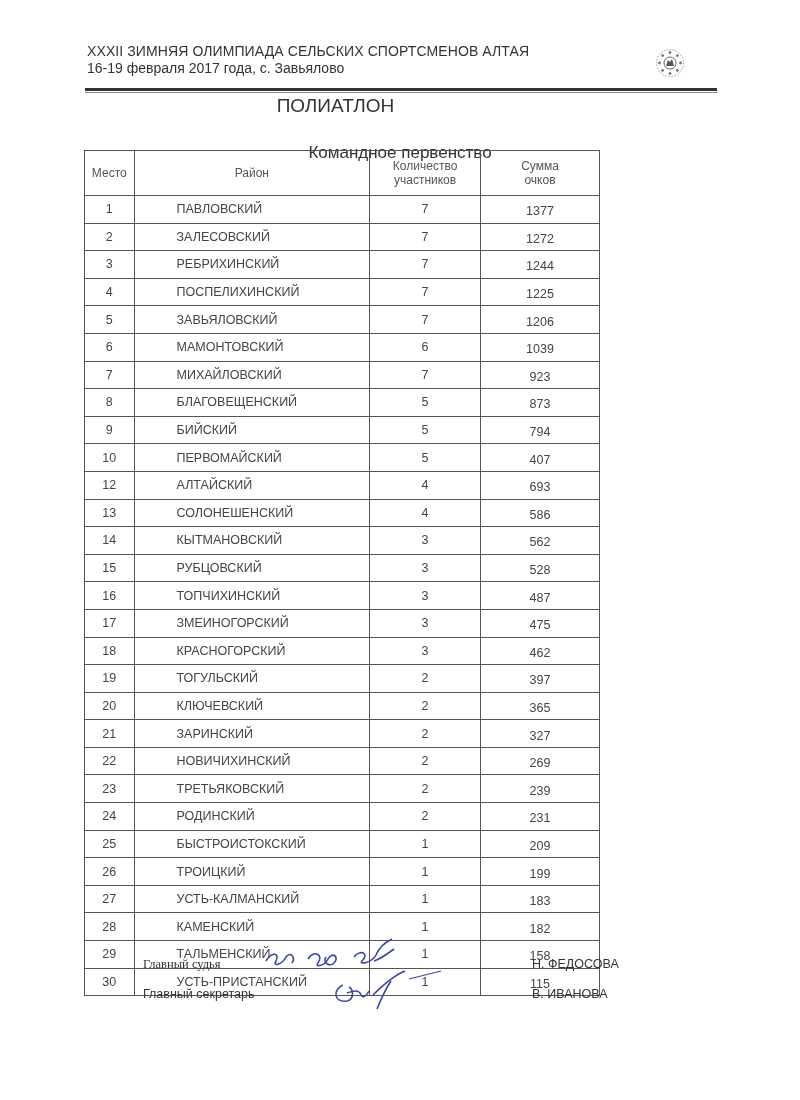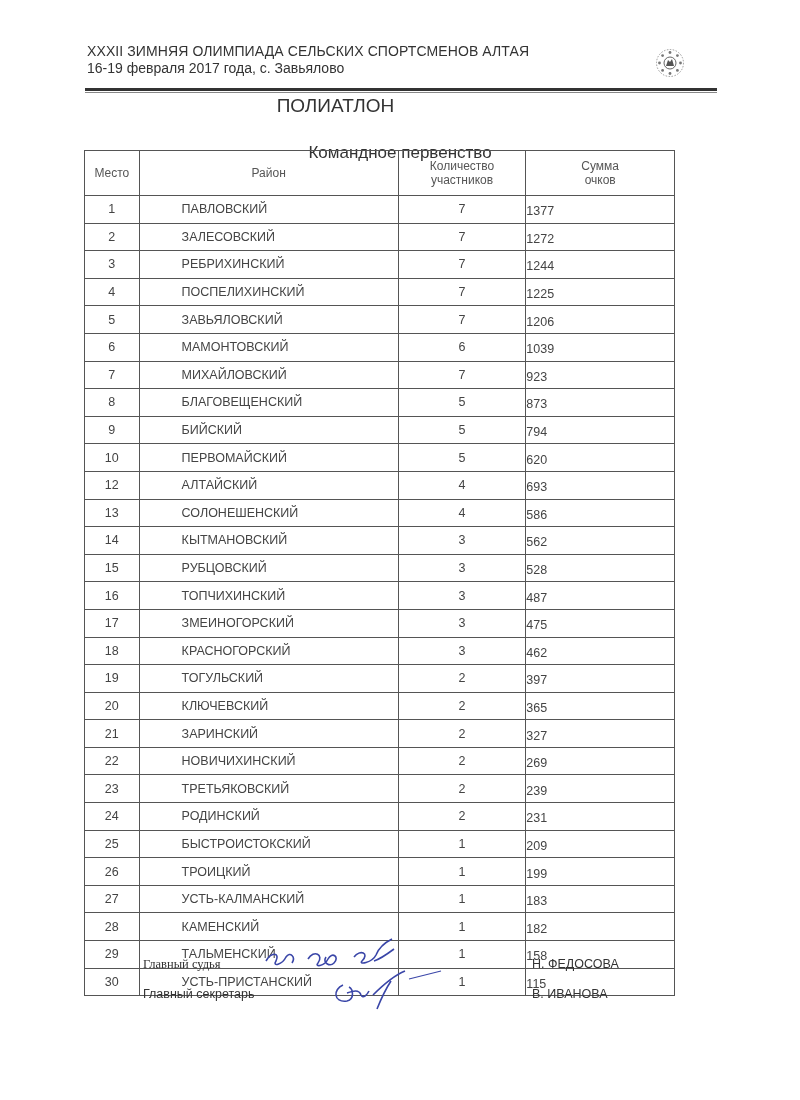--- a/index.html
+++ b/index.html
@@ -30,38 +30,38 @@
   .title {
     position: absolute; left: 0; width: 671px; top: 95px;
     text-align: center; font-size: 19px; color: #333;
   }
   .subtitle {
     position: absolute; left: 0; width: 800px; top: 123px;
     text-align: center; font-size: 17px; color: #333; margin-top: 20px;
   }
   table.results {
     position: absolute; left: 84px; top: 150px;
-    width: 591px;
+    width: 516px;
     border-collapse: collapse;
     font-size: 12.5px;
     color: #444;
   }
   table.results th, table.results td {
     border: 1px solid #555;
     padding: 0;
   }
   table.results th {
     font-weight: normal; font-size: 12px; height: 44px; text-align: center;
     color: #555;
   }
   table.results td { height: 22.6px; }
   .c-place { width: 54px; text-align: center; }
   .c-name { width: 218px; text-align: left; padding-left: 42px !important; }
   .c-count { width: 128px; text-align: center; }
-  .c-score { width: 150px; }
+  .c-score { width: 150px; text-align: center; }
   td.c-score { padding-top: 4px !important; }
   .sig {
     position: absolute; font-size: 12.5px; color: #333;
   }
   .signature { position: absolute; }
 </style>
 </head>
 <body>
 
 <div class="header">
@@ -158,21 +158,21 @@
       <tr>
         <td class="c-place">9</td>
         <td class="c-name">БИЙСКИЙ</td>
         <td class="c-count">5</td>
         <td class="c-score">794</td>
       </tr>
       <tr>
         <td class="c-place">10</td>
         <td class="c-name">ПЕРВОМАЙСКИЙ</td>
         <td class="c-count">5</td>
-        <td class="c-score">620</td>
+        <td class="c-score">407</td>
       </tr>
       <tr>
         <td class="c-place">12</td>
         <td class="c-name">АЛТАЙСКИЙ</td>
         <td class="c-count">4</td>
         <td class="c-score">693</td>
       </tr>
       <tr>
         <td class="c-place">13</td>
         <td class="c-name">СОЛОНЕШЕНСКИЙ</td>

